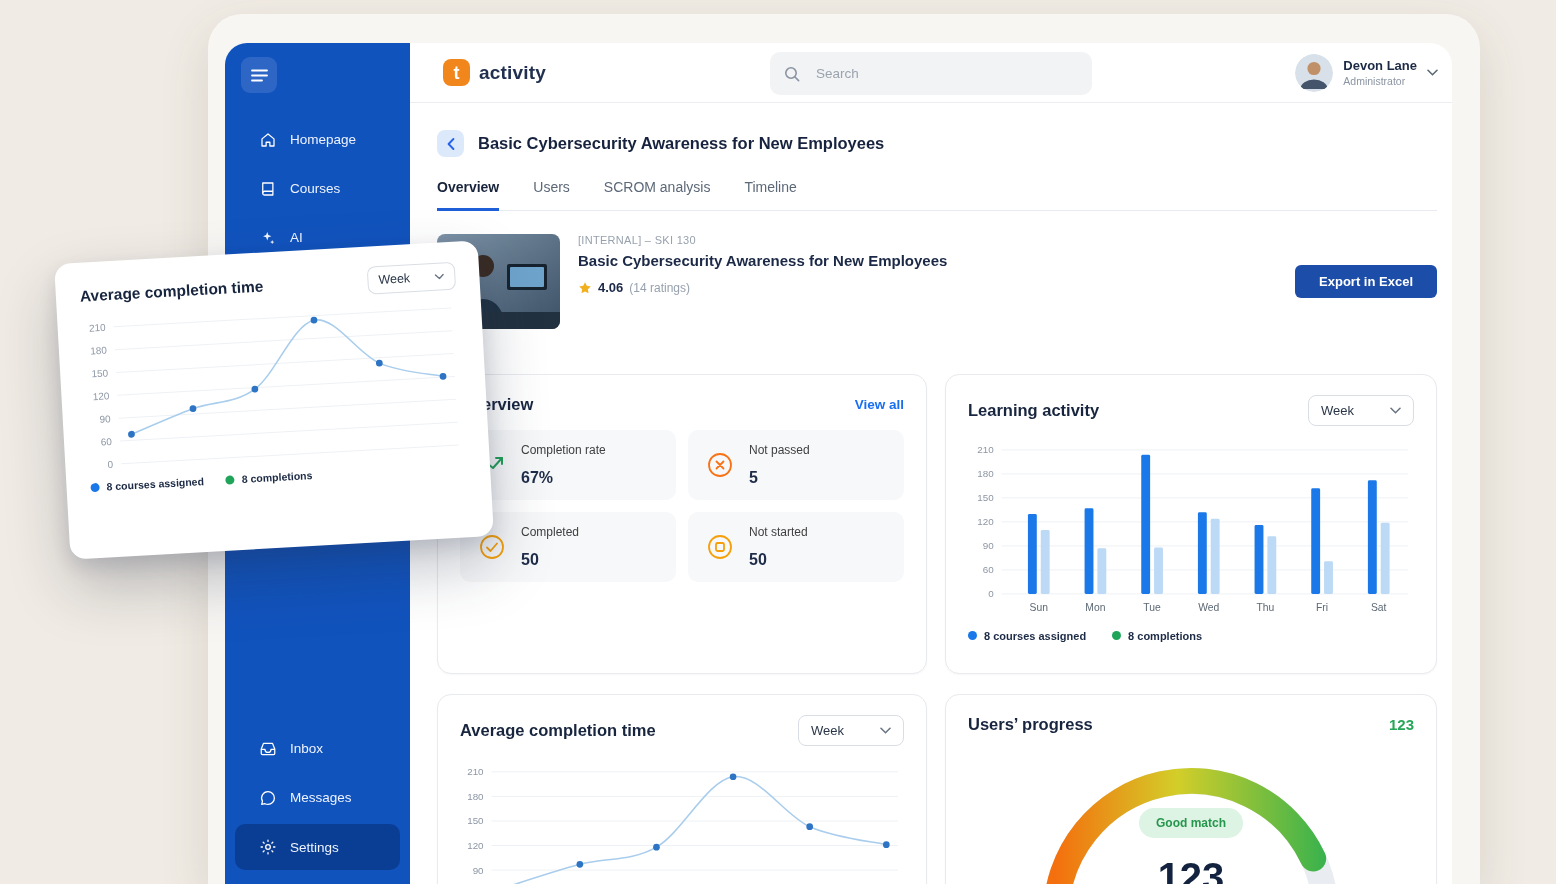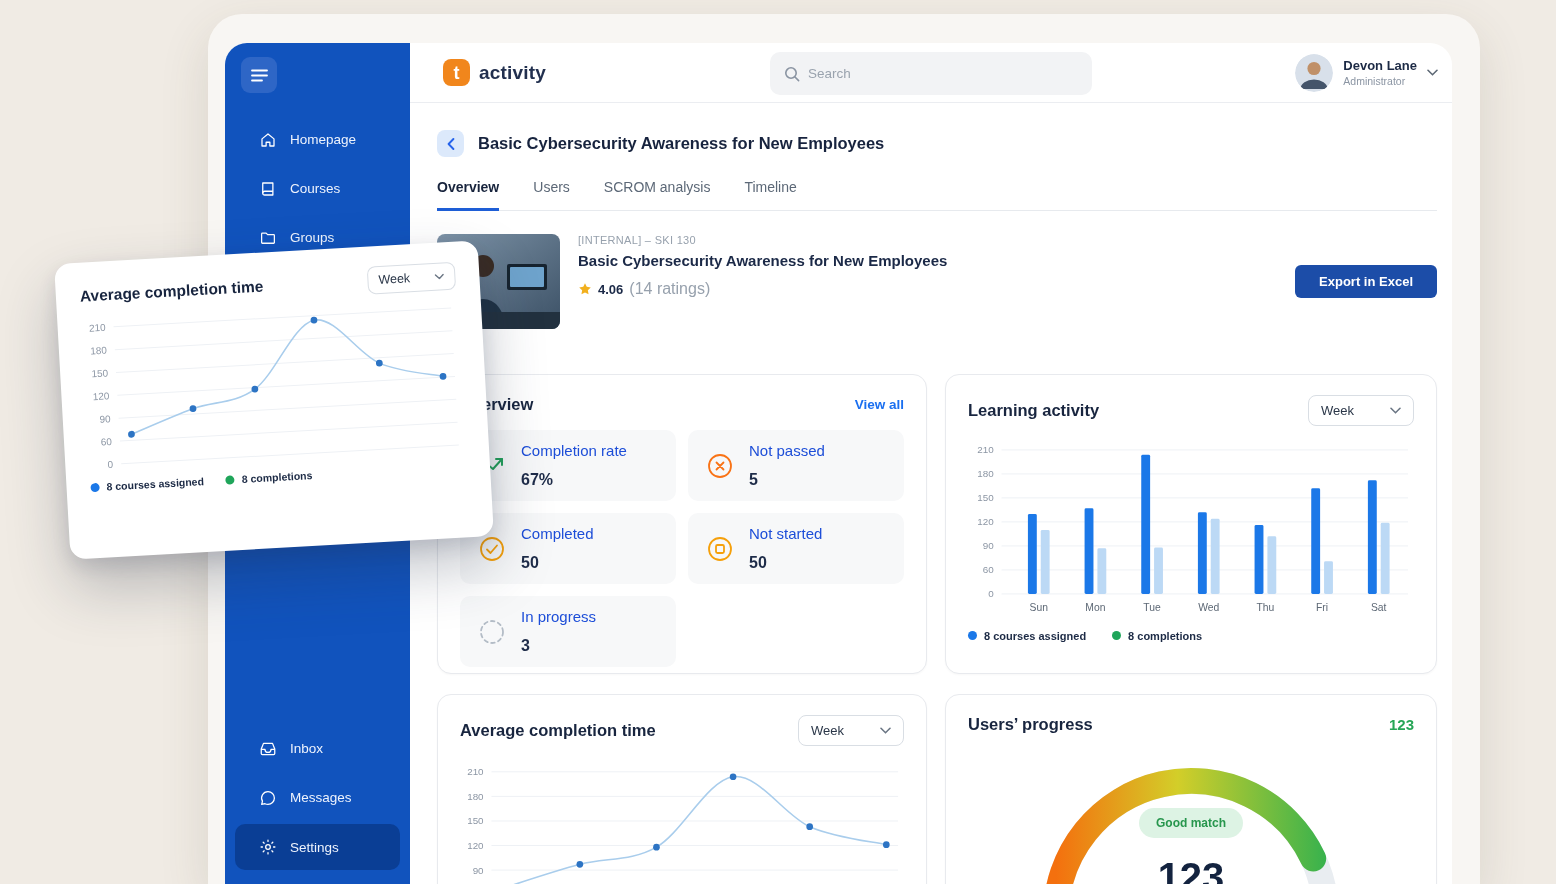--- a/index.html
+++ b/index.html
@@ -28,21 +28,21 @@
 
   
   .main{flex:1;display:flex;flex-direction:column;min-width:0}
   .topbar{height:60px;flex-shrink:0;border-bottom:1px solid #ebedf1;display:flex;
     align-items:center;position:relative;padding:0 14px 0 33px}
   .brand{display:flex;align-items:center;gap:9px;cursor:pointer}
   .brand-mark{width:27px;height:27px;border-radius:8px;background:#f1861c;color:#fff;
     font-weight:800;font-size:18px;display:flex;align-items:center;justify-content:center;line-height:1}
   .brand-text{font-size:19px;font-weight:700;color:#22304f;letter-spacing:.2px}
   .searchbox{position:absolute;left:50%;top:9px;transform:translateX(-50%);width:322px;height:43px;
-    background:#f2f3f5;border-radius:10px;display:flex;align-items:center;gap:8px;padding:0 14px}
+    background:#f2f3f5;border-radius:10px;display:flex;align-items:center;gap:16px;padding:0 14px}
   .searchbox input{border:none;outline:none;background:transparent;font-size:13.5px;flex:1;
     font-family:inherit;color:#42506b}
   .searchbox input::placeholder{color:#9aa3ae}
   .user-menu{margin-left:auto;display:flex;align-items:center;gap:10px;cursor:pointer}
   .avatar{width:38px;height:38px;border-radius:50%;overflow:hidden;flex-shrink:0}
   .user-name{font-size:13px;font-weight:700;color:#1c2a45}
   .user-role{font-size:10.5px;color:#8b95a3;margin-top:2px}
 
   
   .content{padding:0 15px 0 27px;flex:1;min-height:0}
@@ -54,38 +54,38 @@
   .tab{font-size:14px;color:#5c6877;padding-bottom:13px;cursor:pointer;border-bottom:3px solid transparent;margin-bottom:-1px}
   .tab.active{color:#17233c;font-weight:700;border-bottom-color:#1e5ed6}
 
   .course-info{margin-top:23px;display:flex;}
   .thumb{width:123px;height:95px;border-radius:8px;overflow:hidden;flex-shrink:0}
   .course-meta{margin-left:18px;flex:1;min-width:0}
   .course-code{font-size:11px;color:#97a1ad;letter-spacing:.3px}
   .course-title{font-size:15px;font-weight:800;color:#1b2947;margin-top:6px}
   .rating-row{margin-top:11px;display:flex;align-items:center;gap:6px}
   .rating-val{font-size:13px;font-weight:800;color:#1b2947}
-  .rating-count{font-size:16px;color:#97a1ad}
+  .rating-count{font-size:12px;color:#97a1ad}
   .export-btn{background:#1c4da8;color:#fff;border:none;border-radius:6px;font-size:13px;
     font-weight:700;padding:9px 24px;cursor:pointer;font-family:inherit;flex-shrink:0;align-self:center}
 
   
   .cards{margin-top:45px;display:grid;grid-template-columns:490px 492px;grid-template-rows:300px 300px;gap:20px 18px}
   .card{background:#fff;border:1px solid #e8eaee;border-radius:14px;padding:20px 22px;
     box-shadow:0 1px 2px rgba(16,24,40,.03);overflow:hidden}
   .card-head{display:flex;align-items:center;justify-content:space-between}
   .card-head h3{font-size:16.5px;font-weight:800;color:#18253f}
   .view-all{font-size:13.5px;font-weight:700;color:#1a6ff0;cursor:pointer;text-decoration:none}
   .week-select{display:flex;align-items:center;justify-content:space-between;min-width:106px;
     border:1px solid #d9dee4;border-radius:8px;padding:7px 12px;font-size:13px;color:#2a3648;cursor:pointer;gap:12px}
 
   .tiles{margin-top:16px;display:grid;grid-template-columns:1fr 1fr;gap:12px}
   .tile{display:flex;align-items:center;gap:13px;background:#f7f8f9;border-radius:10px;padding:12px 16px;min-height:70px}
   .tile-icon{width:32px;height:32px;flex-shrink:0}
-  .tile-label{font-size:15px;color:#1d4ed8}
+  .tile-label{font-size:12px;color:#404040}
   .tile-value{font-size:16px;font-weight:700;color:#1e2c49;margin-top:12px}
 
   .legend{display:flex;gap:26px;align-items:center;margin-top:12px}
   .legend-item{display:flex;align-items:center;gap:7px}
   .legend-dot{width:9px;height:9px;border-radius:50%}
   .legend-label{font-size:11px;font-weight:700;color:#1c2a45}
 
   .chart-svg{width:100%;margin-top:16px}
 
   
@@ -132,28 +132,20 @@
           <span class="nav-label">Homepage</span>
         </div>
         <div class="nav-item">
           <span class="nav-icon">
             <svg width="18" height="18" viewBox="0 0 24 24" fill="none" stroke="#fff" stroke-width="1.7" stroke-linejoin="round">
                 <path d="M5 4h13.5v16H7.5A2.5 2.5 0 0 1 5 17.5z"></path>
                 <path d="M5 17.5A2.5 2.5 0 0 1 7.5 15h11"></path>
               </svg>
           </span>
           <span class="nav-label">Courses</span>
-        </div>
-        <div class="nav-item">
-          <span class="nav-icon">
-            <svg width="18" height="18" viewBox="0 0 24 24" fill="none" stroke="#fff" stroke-width="1.7" stroke-linejoin="round">
-                <path d="M3.5 6.5c0-.6.4-1 1-1h5l2 2h8c.6 0 1 .4 1 1V18c0 .6-.4 1-1 1h-15c-.6 0-1-.4-1-1z"></path>
-              </svg>
-          </span>
-          <span class="nav-label">Groups</span>
         </div>
         <div class="nav-item">
           <span class="nav-icon">
             <svg width="18" height="18" viewBox="0 0 24 24" fill="rgba(255,255,255,.95)">
                 <path d="M11 4l1.5 4.1L16.6 9.6l-4.1 1.5L11 15.2 9.5 11.1 5.4 9.6l4.1-1.5z"></path>
                 <path d="M17.6 14.5l.8 2.1 2.1.8-2.1.8-.8 2.1-.8-2.1-2.1-.8 2.1-.8z"></path>
               </svg>
           </span>
           <span class="nav-label">AI</span>
         </div>
@@ -322,31 +314,20 @@
               <div class="tile">
                 <span class="tile-icon">
                   <svg viewBox="0 0 32 32" fill="none" stroke="#f5a00b" stroke-width="1.8" stroke-linejoin="round">
                       <circle cx="16" cy="16" r="11"></circle>
                       <rect x="12" y="12" width="8" height="8" rx="1.5"></rect>
                     </svg>
                 </span>
                 <div>
                     <div class="tile-label">Not started</div>
                 <div class="tile-value">50</div>
-                  </div>
-              </div>
-              <div class="tile">
-                <span class="tile-icon">
-                  <svg viewBox="0 0 32 32" fill="none" stroke="#b3bcc6" stroke-width="1.8" stroke-dasharray="3.6 3.6" stroke-linecap="round">
-                      <circle cx="16" cy="16" r="11"></circle>
-                    </svg>
-                </span>
-                <div>
-                    <div class="tile-label">In progress</div>
-                <div class="tile-value">3</div>
                   </div>
               </div>
             </div>
           </section>
 
           <section class="card">
             <div class="card-head">
               <h3>Learning activity</h3>
               <div class="week-select">
                 <span>Week</span>

